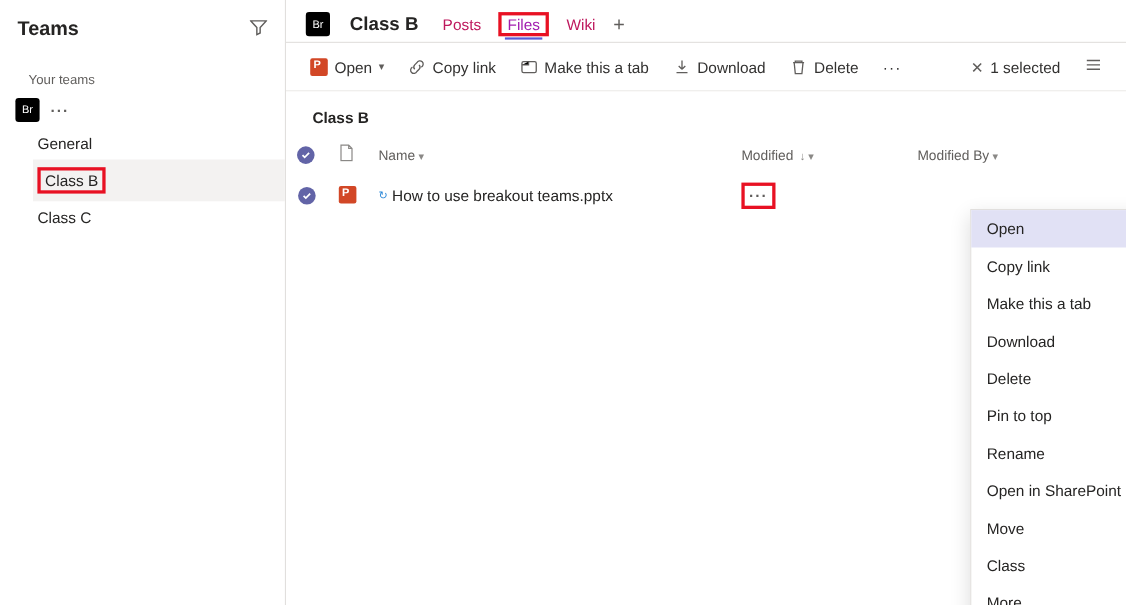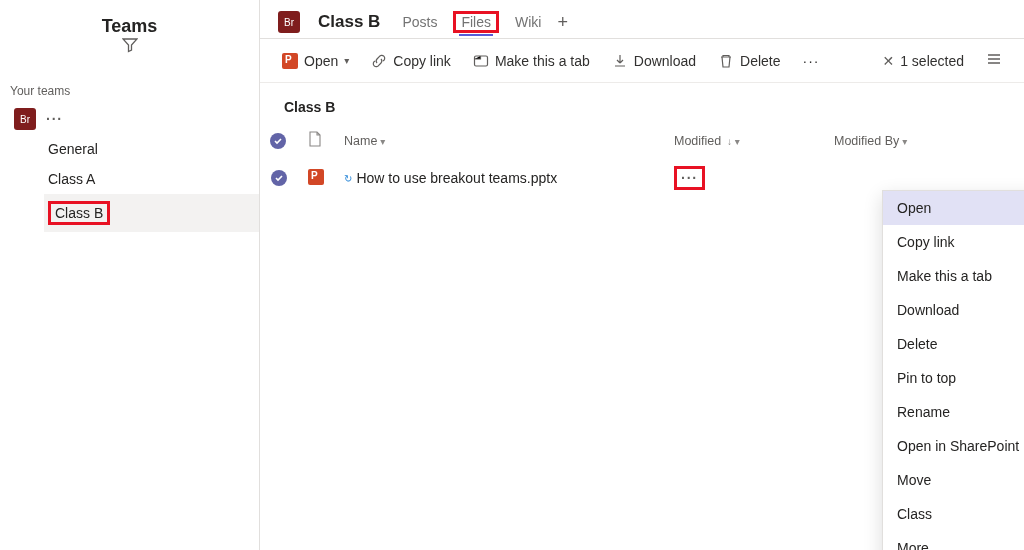--- a/index.html
+++ b/index.html
@@ -1,39 +1,39 @@
 <!DOCTYPE html>
 <html><head>
 <meta charset="utf-8">
 <style>
   * { box-sizing: border-box; margin: 0; padding: 0; font-family: "Segoe UI", -apple-system, BlinkMacSystemFont, sans-serif; }
   body { width: 1024px; height: 550px; background: #fff; color: #252423; font-size: 14px; overflow: hidden; }
   .root { display: flex; height: 100%; }
 
   
   .sidebar { width: 260px; border-right: 1px solid #e1dfdd; display: flex; flex-direction: column; padding-top: 10px; }
-  .sidebar-header { display: flex; align-items: center; justify-content: space-between; padding: 6px 16px 10px 16px; flex-direction: column; }
+  .sidebar-header { display: flex; align-items: center; justify-content: space-between; padding: 6px 16px 10px 16px; }
   .sidebar-title { font-size: 18px; font-weight: 700; }
-  .sidebar-section-label { font-size: 12px; color: #605e5c; padding: 18px 16px 6px 10px; }
+  .sidebar-section-label { font-size: 12px; color: #605e5c; padding: 18px 16px 6px 10px; margin-left: 16px; }
   .team-row { display: flex; align-items: center; padding: 4px 14px; position: relative; }
-  .team-avatar { width: 22px; height: 22px; border-radius: 3px; background: #7f1d1d; color: #fff; font-size: 10px; display: flex; align-items: center; justify-content: center; margin-right: 10px; }
+  .team-avatar { width: 22px; height: 22px; border-radius: 3px; background: #000000; color: #fff; font-size: 10px; display: flex; align-items: center; justify-content: center; margin-right: 10px; }
   .team-name { flex: 1; font-size: 14px; color: #252423; }
   .team-more { color: #605e5c; font-weight: 700; letter-spacing: 1px; cursor: pointer; font-size: 14px; }
-  .channel-list { padding-left: 44px; }
+  .channel-list { padding-left: 30px; }
   .channel { font-size: 14px; color: #252423; padding: 7px 0 7px 4px; cursor: pointer; }
   .channel.active { background: #f3f2f1; }
   .red-box { border: 3px solid #e81123; padding: 1px 4px; display: inline-block; }
 
   
   .main { flex: 1; display: flex; flex-direction: column; position: relative; }
   .topbar { display: flex; align-items: center; gap: 14px; padding: 10px 18px 4px 18px; border-bottom: 1px solid #e1dfdd; }
   .topbar .team-avatar { margin-right: 4px; }
   .topbar-title { font-size: 17px; font-weight: 700; margin-right: 6px; }
-  .tab { font-size: 14px; color: #737373; padding: 4px 2px; cursor: pointer; }
-  .tab.active { color: #737373; border-bottom: 2px solid #585ad6; }
+  .tab { font-size: 14px; color: #be185d; padding: 4px 2px; cursor: pointer; }
+  .tab.active { color: #a21caf; border-bottom: 2px solid #585ad6; }
   .tab-files-wrap { border: 3px solid #e81123; padding: 0 3px; }
   .add-tab { color: #605e5c; font-size: 18px; font-weight: 300; cursor: pointer; }
 
   .cmdbar { display: flex; align-items: center; gap: 22px; padding: 12px 22px; border-bottom: 1px solid #edebe9; color: #323130; }
   .cmdbar .spacer { flex: 1; }
   .cmd { display: flex; align-items: center; gap: 6px; font-size: 14px; cursor: pointer; }
   .cmd .ic { width: 16px; height: 16px; display: inline-flex; align-items: center; justify-content: center; color: #605e5c; }
   .cmd .caret { font-size: 10px; color: #605e5c; }
   .sel-count { display: flex; align-items: center; gap: 6px; font-size: 14px; color: #323130; }
   .sel-x { color: #605e5c; }
@@ -81,24 +81,24 @@
     </div>
     <div class="sidebar-section-label">Your teams</div>
 
     <div class="team-row">
       <div class="team-avatar">Br</div>
       <div class="team-more">···</div>
     </div>
 
     <div class="channel-list">
       <div class="channel">General</div>
-      <div class="channel">Class A</div>
       <div class="channel active">
         <span class="red-box">Class B</span>
       </div>
+      <div class="channel">Class C</div>
     </div>
   </aside>
 
   <main class="main">
 
     <div class="topbar">
       <div class="team-avatar">Br</div>
       <div class="topbar-title">Class B</div>
       <div class="tab">Posts</div>
       <span class="tab-files-wrap">

